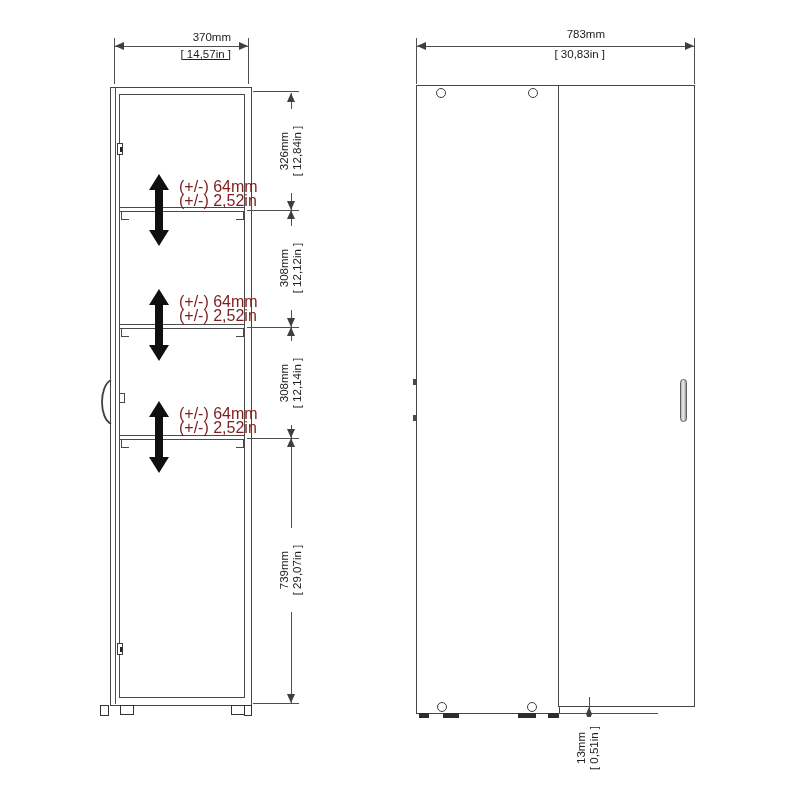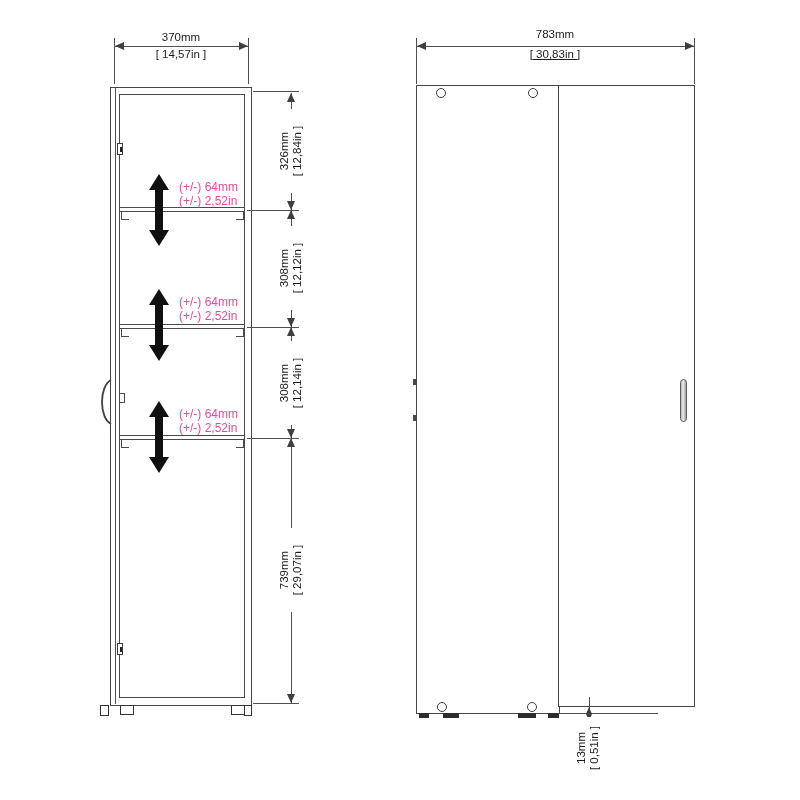--- a/index.html
+++ b/index.html
@@ -10,31 +10,31 @@
     background: #ffffff; overflow: hidden; color: #1c1c1c;
   }
   .abs { position: absolute; }
   .group { position: absolute; inset: 0; }
   .rect  { position: absolute; border: 1.6px solid #454545; background: #ffffff; }
   .rect1 { position: absolute; border: 1px solid #4a4a4a; background: #ffffff; }
   .hline { position: absolute; border-top: 1px solid #4f4f4f; }
   .vline { position: absolute; border-left: 1px solid #4f4f4f; }
   .dimtext {
     position: absolute; font-size: 11.5px; line-height: 13px;
-    text-align: center; white-space: nowrap; color: #1c1c1c;
+    text-align: right; white-space: nowrap; color: #1c1c1c;
   }
   .vdim {
     position: absolute; display: flex; flex-direction: column;
     align-items: center; justify-content: center;
     transform: rotate(-90deg); background: #ffffff;
     font-size: 11.5px; line-height: 13px; white-space: nowrap; color: #1c1c1c;
   }
   .adjlabel {
-    position: absolute; font-size: 12px; line-height: 14px;
-    white-space: nowrap; color: #ec4899;
+    position: absolute; font-size: 16px; line-height: 14px;
+    white-space: nowrap; color: #7f1d1d;
   }
   .tri { position: absolute; width: 0; height: 0; }
   .tri-l { border-top: 4px solid transparent; border-bottom: 4px solid transparent; border-right: 9px solid #3f3f3f; }
   .tri-r { border-top: 4px solid transparent; border-bottom: 4px solid transparent; border-left: 9px solid #3f3f3f; }
   .tri-u { border-left: 4px solid transparent; border-right: 4px solid transparent; border-bottom: 9px solid #3f3f3f; }
   .tri-d { border-left: 4px solid transparent; border-right: 4px solid transparent; border-top: 9px solid #3f3f3f; }
   .tri-u.sm { border-left-width: 3.5px; border-right-width: 3.5px; border-bottom-width: 7px; }
   .tri-d.sm { border-left-width: 3.5px; border-right-width: 3.5px; border-top-width: 7px; }
   .shelf { position: absolute; border: 1px solid #4a4a4a; background: #ffffff; height: 5px; }
   .bracket-l { position: absolute; width: 8px; height: 8px; border-left: 1.2px solid #4a4a4a; border-bottom: 1.2px solid #4a4a4a; }
@@ -108,21 +108,21 @@
     <div class="foot-outline" style="left:120px; top:705px; width:14px; height:10px;"></div>
     <div class="foot-outline" style="left:231px; top:705px; width:14px; height:10px;"></div>
     <div class="foot-outline" style="left:244px; top:705px; width:8px;  height:11px;"></div>
 
     <div class="vline" style="left:114px; top:38px; height:46px;"></div>
     <div class="vline" style="left:248px; top:38px; height:46px;"></div>
     <div class="hline" style="left:114px; top:46px; width:134px;"></div>
     <div class="tri tri-l" style="left:115px; top:42px;"></div>
     <div class="tri tri-r" style="left:239px; top:42px;"></div>
     <div class="dimtext" style="left:131px; top:31px; width:100px;">370mm</div>
-    <div class="dimtext" style="left:131px; top:48px; width:100px;">[ 14,57in ]</div>
+    <div class="dimtext" style="left:131px; top:48px; width:100px;text-decoration:underline;">[ 14,57in ]</div>
 
     <div class="hline" style="left:253px; top:91px;  width:46px;"></div>
     <div class="hline" style="left:247px; top:210px; width:52px;"></div>
     <div class="hline" style="left:247px; top:327px; width:52px;"></div>
     <div class="hline" style="left:247px; top:438px; width:52px;"></div>
     <div class="hline" style="left:253px; top:703px; width:46px;"></div>
     <div class="vline" style="left:291px; top:93px; height:610px;"></div>
 
     <div class="tri tri-u" style="left:287px; top:93px;"></div>
     <div class="tri tri-d" style="left:287px; top:201px;"></div>
@@ -171,21 +171,21 @@
     <div class="foot-solid" style="left:548px; top:713px; width:11px; height:5px;"></div>
 
     <div class="front-handle" style="left:680px; top:379px;"></div>
 
     <div class="vline" style="left:416px; top:38px; height:46px;"></div>
     <div class="vline" style="left:694px; top:38px; height:46px;"></div>
     <div class="hline" style="left:416px; top:46px; width:279px;"></div>
     <div class="tri tri-l" style="left:417px; top:42px;"></div>
     <div class="tri tri-r" style="left:685px; top:42px;"></div>
     <div class="dimtext" style="left:505px; top:28px; width:100px;">783mm</div>
-    <div class="dimtext" style="left:505px; top:48px; width:100px;text-decoration:underline;">[ 30,83in ]</div>
+    <div class="dimtext" style="left:505px; top:48px; width:100px;">[ 30,83in ]</div>
 
     <div class="hline" style="left:558px; top:713px; width:100px;"></div>
     <div class="vline" style="left:589px; top:697px; height:30px;"></div>
     <div class="tri tri-u sm" style="left:586px; top:707px;"></div>
     <div class="tri tri-d sm" style="left:586px; top:714px;"></div>
     <div class="vdim" style="left:557px; top:735px; width:62px; height:26px;">
       <span>13mm</span>
       <span>[ 0,51in ]</span>
     </div>
   </div>

